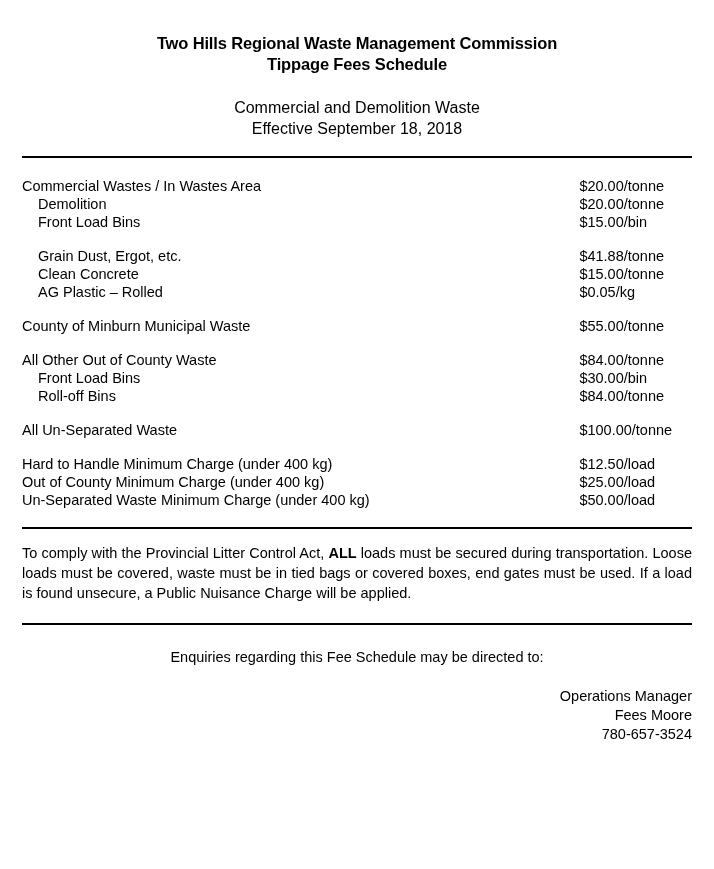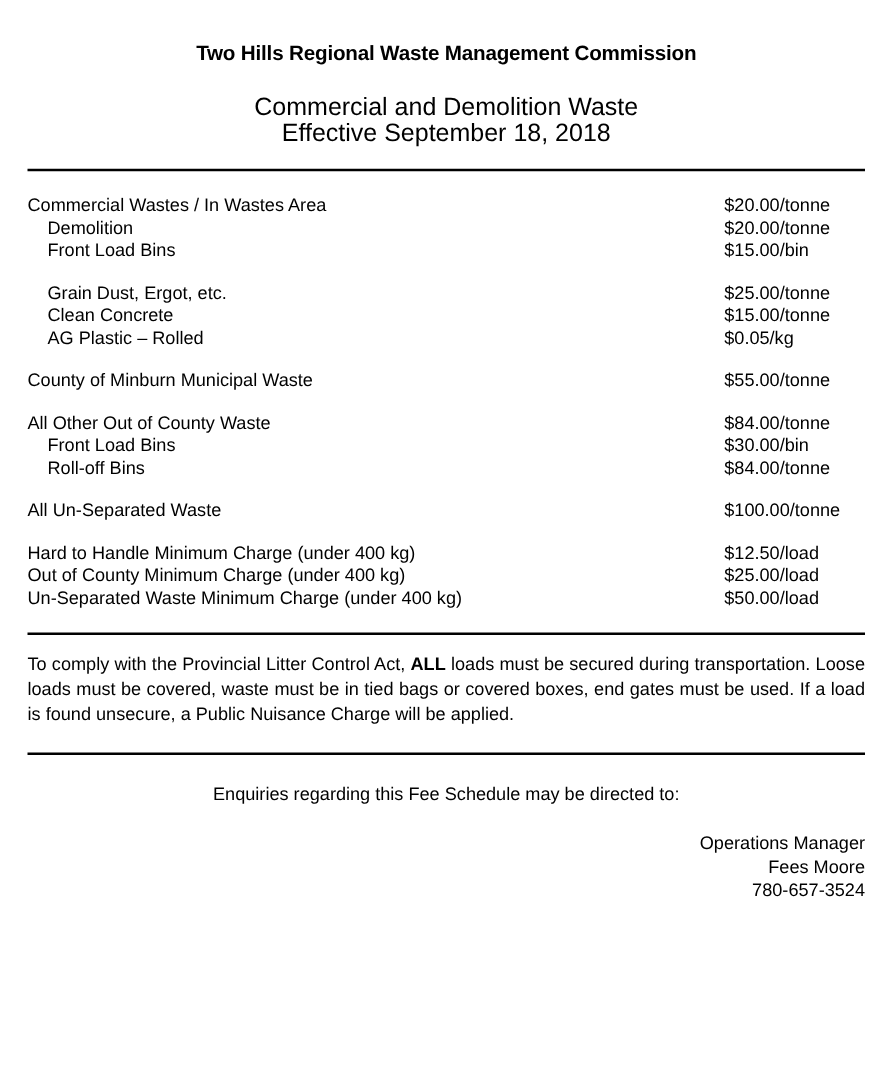--- a/index.html
+++ b/index.html
@@ -32,21 +32,21 @@
     font-size: 16.5px;
     font-weight: bold;
     line-height: 21px;
     letter-spacing: -0.15px;
   }
   .subtitle-block {
     text-align: center;
     padding-top: 22px;
   }
   .subtitle-line {
-    font-size: 20px;
+    font-size: 16px;
     font-weight: normal;
     line-height: 21px;
   }
 
   
   .rule {
     border: 0;
     border-top: 2px solid #000;
     margin: 0;
     width: 670px;
@@ -107,20 +107,21 @@
     line-height: 19px;
   }
 </style>
 </head>
 <body>
 
 <div class="page">
 
   <div class="title-block">
     <div class="title-line">Two Hills Regional Waste Management Commission</div>
+    <div class="title-line">Tippage Fees Schedule</div>
   </div>
 
   <div class="subtitle-block">
     <div class="subtitle-line">Commercial and Demolition Waste</div>
     <div class="subtitle-line">Effective September 18, 2018</div>
   </div>
 
   <hr class="rule rule-1">
 
   <table class="fee-table">
@@ -135,21 +136,21 @@
         </tr>
         <tr class="fee-row indent">
           <td class="desc">Front Load Bins</td>
           <td class="amt">$15.00/bin</td>
         </tr>
         <tr class="spacer-row">
           <td colspan="2"></td>
         </tr>
         <tr class="fee-row indent">
           <td class="desc">Grain Dust, Ergot, etc.</td>
-          <td class="amt">$25.00/tonne</td>
+          <td class="amt">$41.88/tonne</td>
         </tr>
         <tr class="fee-row indent">
           <td class="desc">Clean Concrete</td>
           <td class="amt">$15.00/tonne</td>
         </tr>
         <tr class="fee-row indent">
           <td class="desc">AG Plastic – Rolled</td>
           <td class="amt">$0.05/kg</td>
         </tr>
         <tr class="spacer-row">

